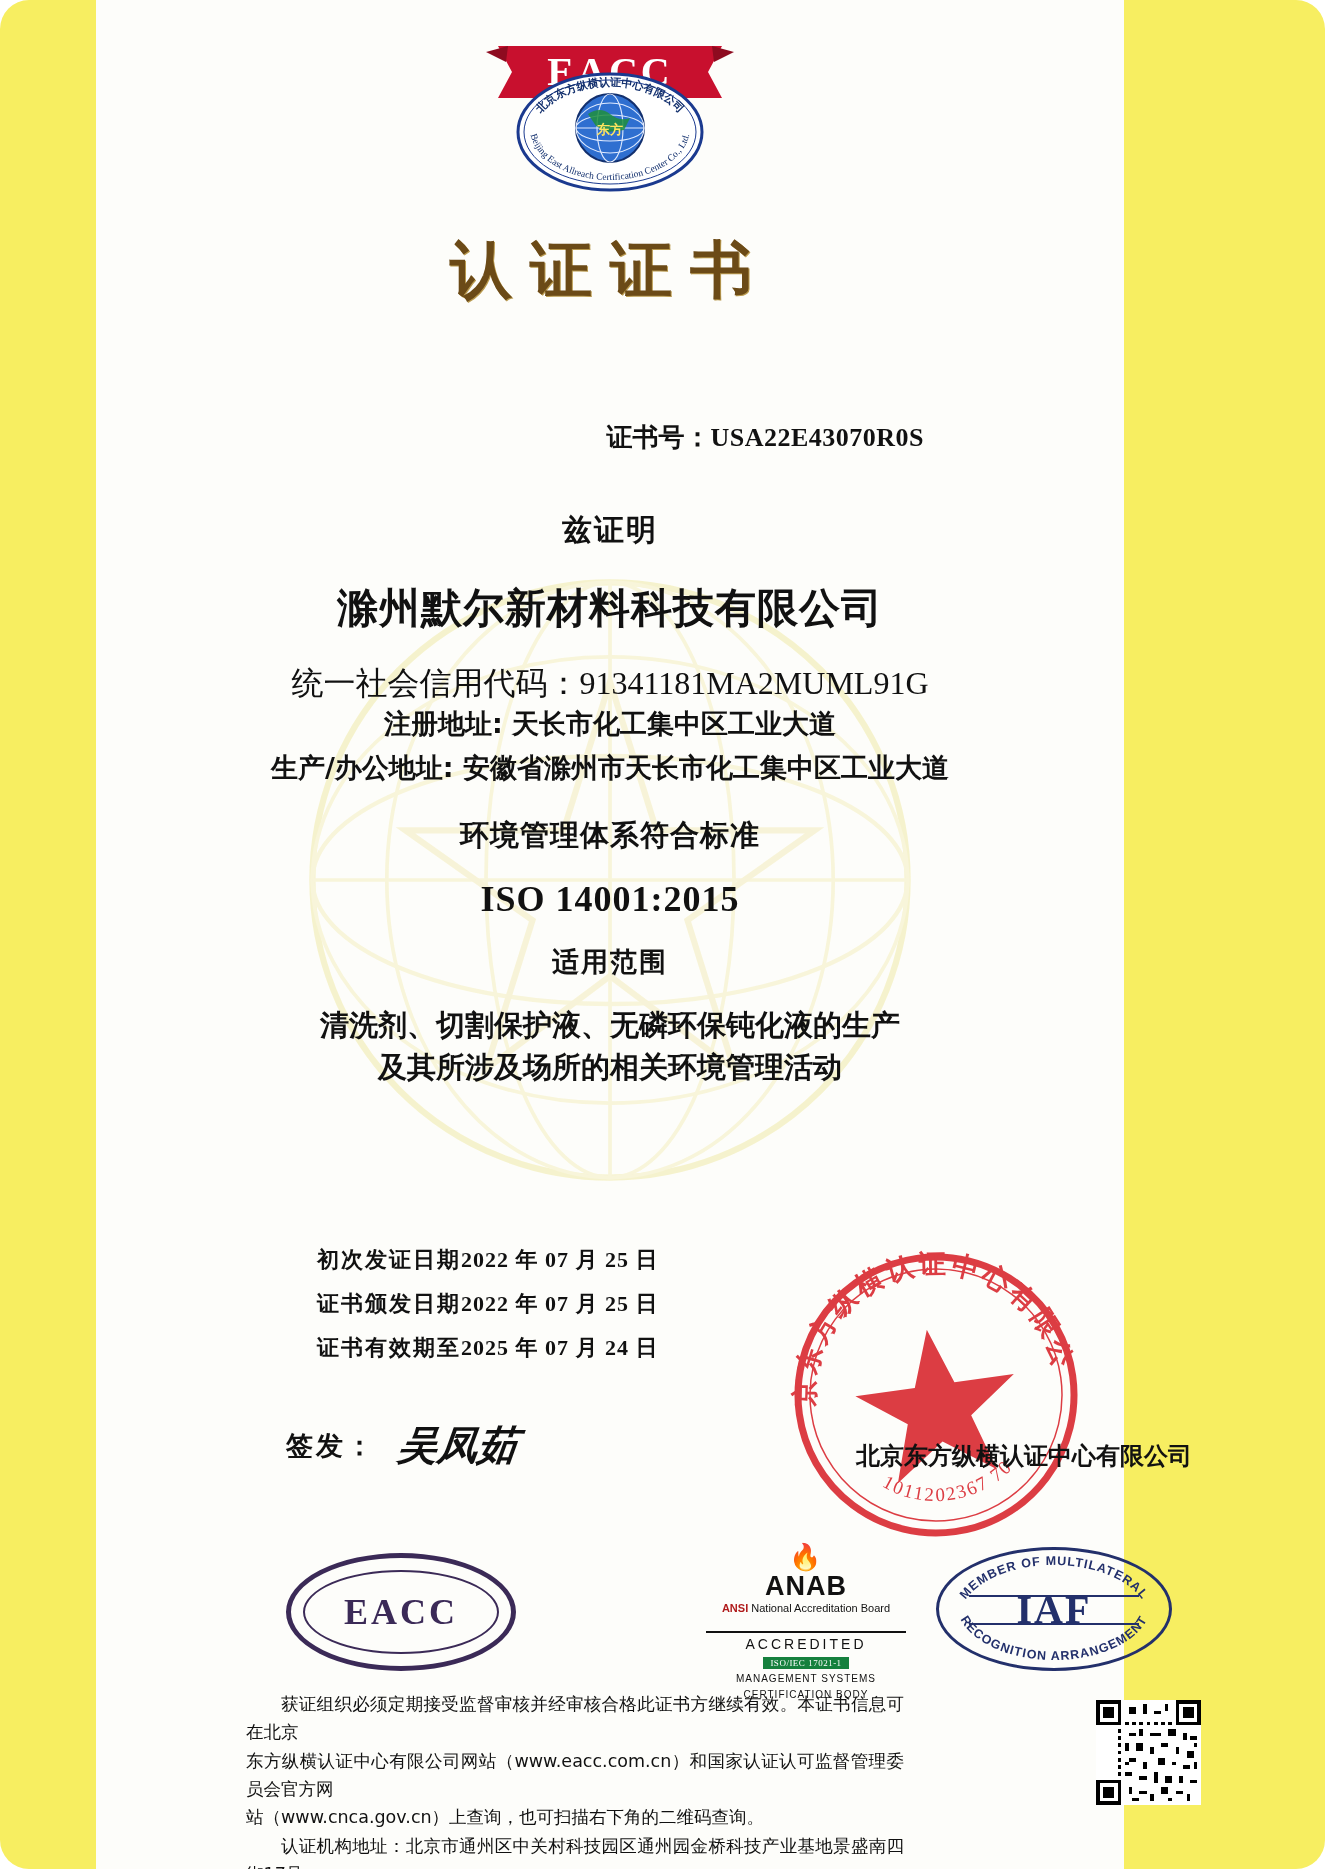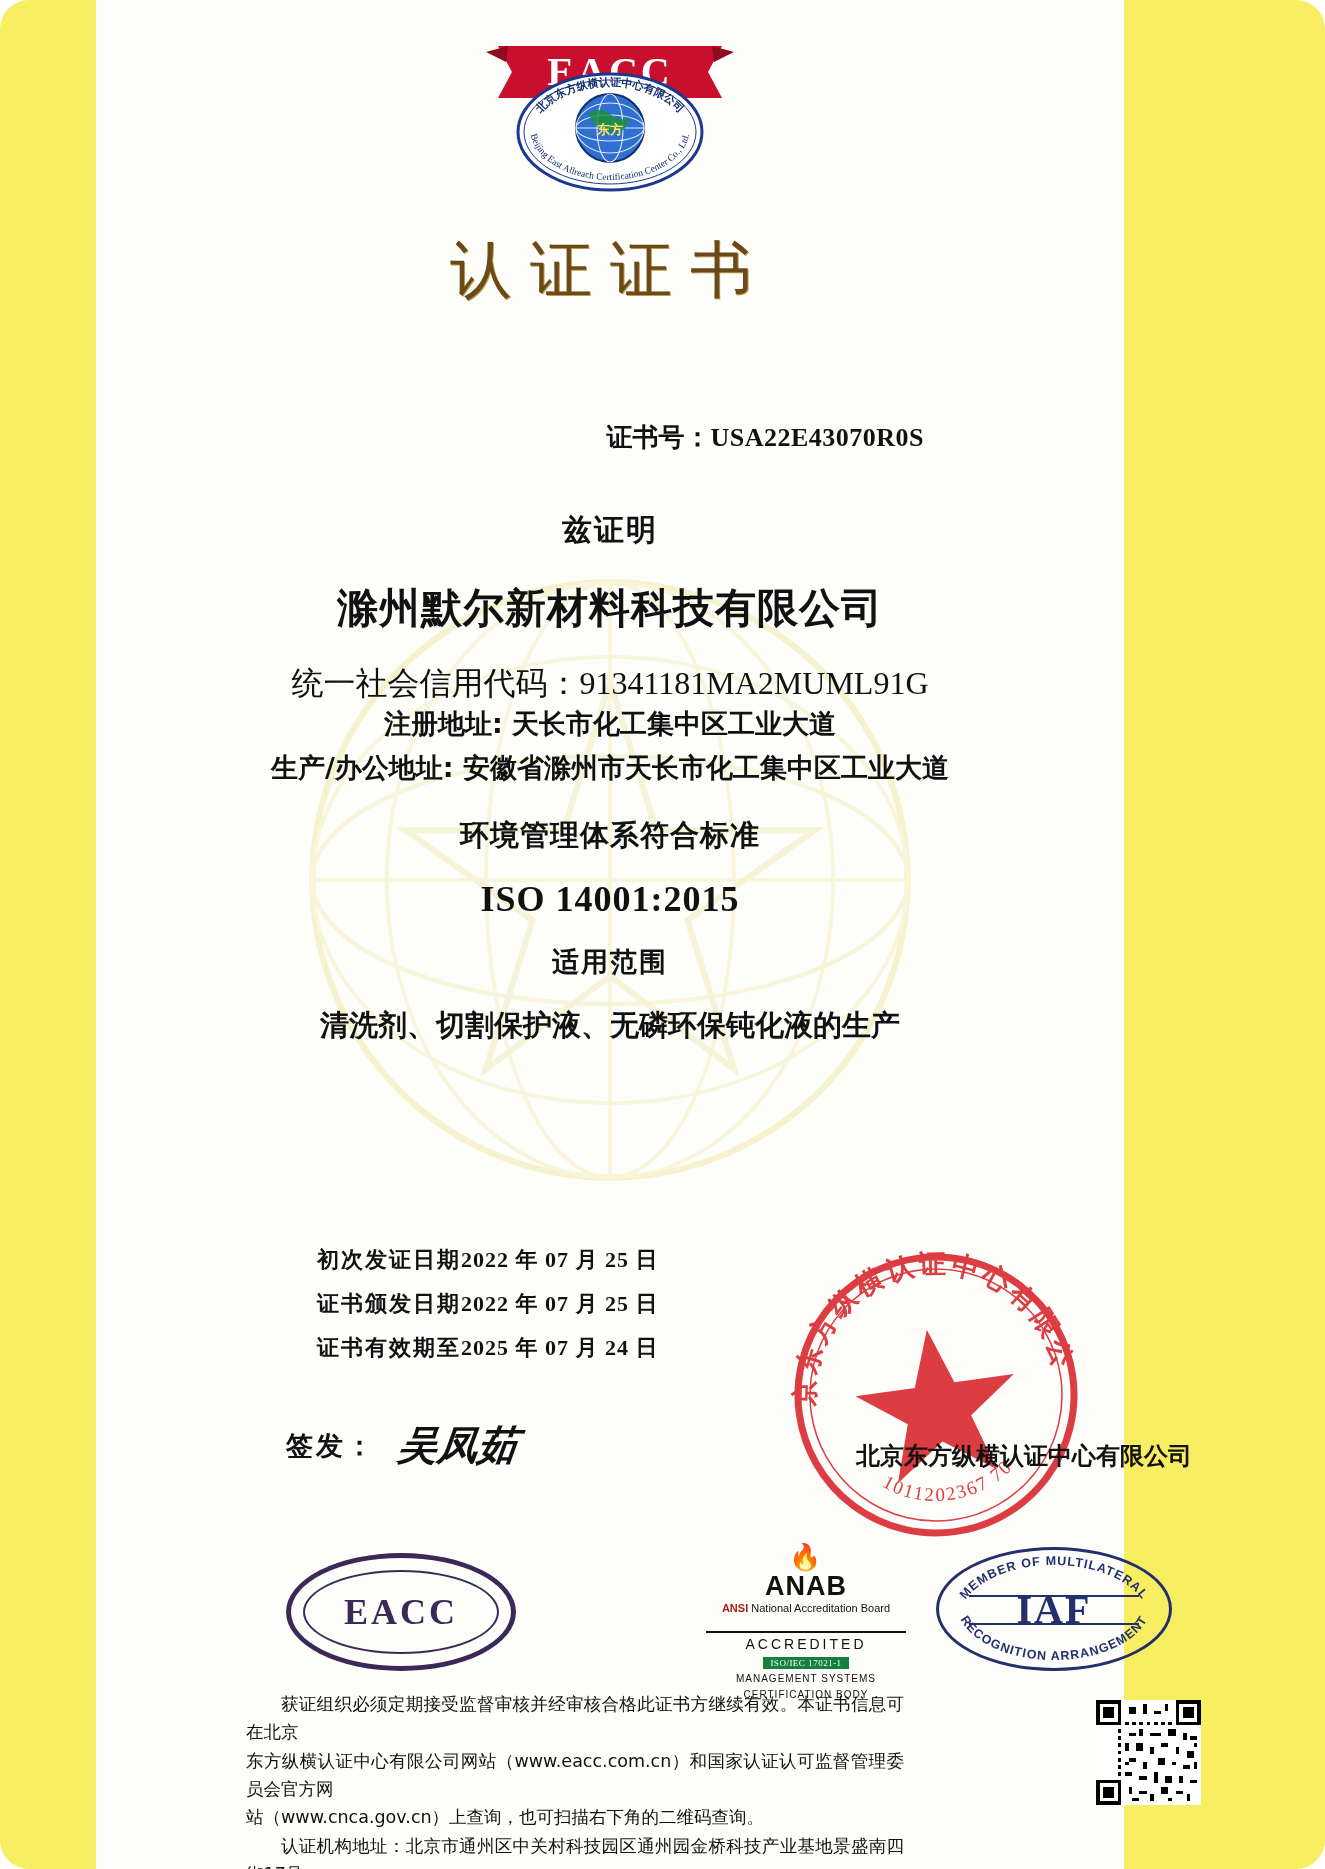--- a/index.html
+++ b/index.html
@@ -51,21 +51,21 @@
     height: 170px;
   }
 
   
   #cert-title {
     position: absolute;
     left: 0; right: 0;
     top: 228px;
     text-align: center;
     font-family: "DejaVu Sans", sans-serif;
-    font-weight: normal;
+    font-weight: bold;
     font-size: 62px;
     letter-spacing: 18px;
     color: #6b4a17;
     text-shadow: 1px 1px 0 #b99a4f;
   }
 
   
   #cert-no-row {
     position: absolute;
     right: 200px;
@@ -386,20 +386,21 @@
         <span>天长市化工集中区工业大道</span>
       </div>
       <div class="line-addr second">
         <span>生产/办公地址:</span>
         <span>安徽省滁州市天长市化工集中区工业大道</span>
       </div>
       <div class="line-standard-intro">环境管理体系符合标准</div>
       <div class="line-standard">ISO 14001:2015</div>
       <div class="line-scope-label">适用范围</div>
       <div class="line-scope">清洗剂、切割保护液、无磷环保钝化液的生产</div>
+      <div class="line-scope">及其所涉及场所的相关环境管理活动</div>
     </div>
 
     <div id="dates">
       <div class="date-row">
         <span class="date-label">初次发证日期</span>
         <span class="date-value">2022 年 07 月 25 日</span>
       </div>
       <div class="date-row">
         <span class="date-label">证书颁发日期</span>
         <span class="date-value">2022 年 07 月 25 日</span>

